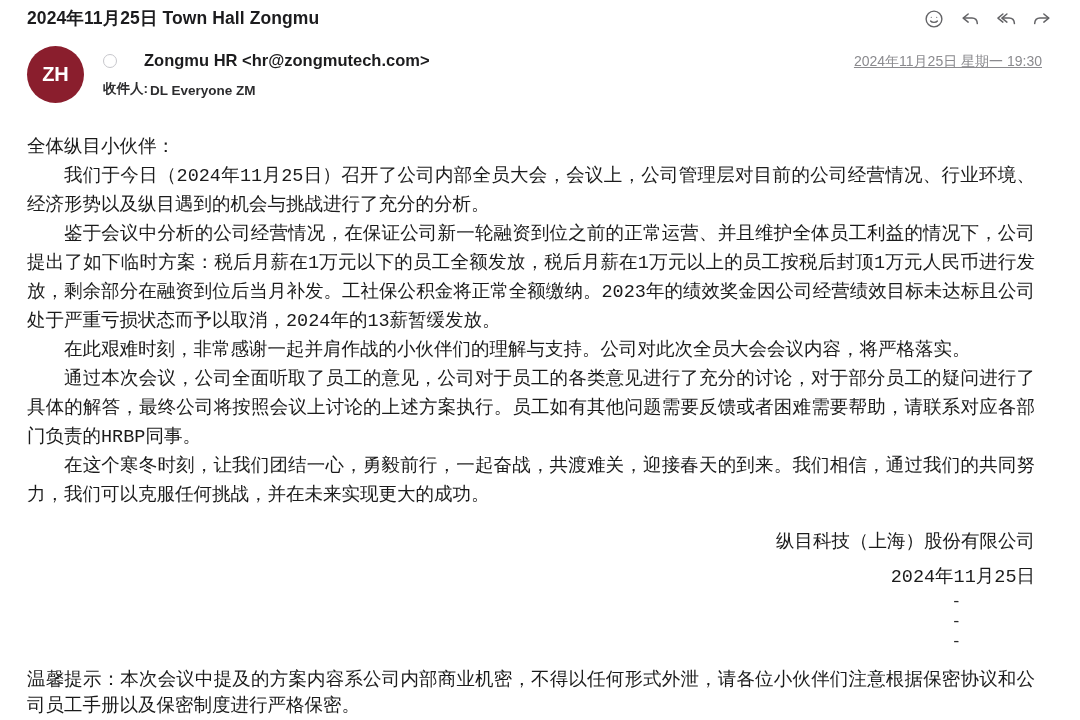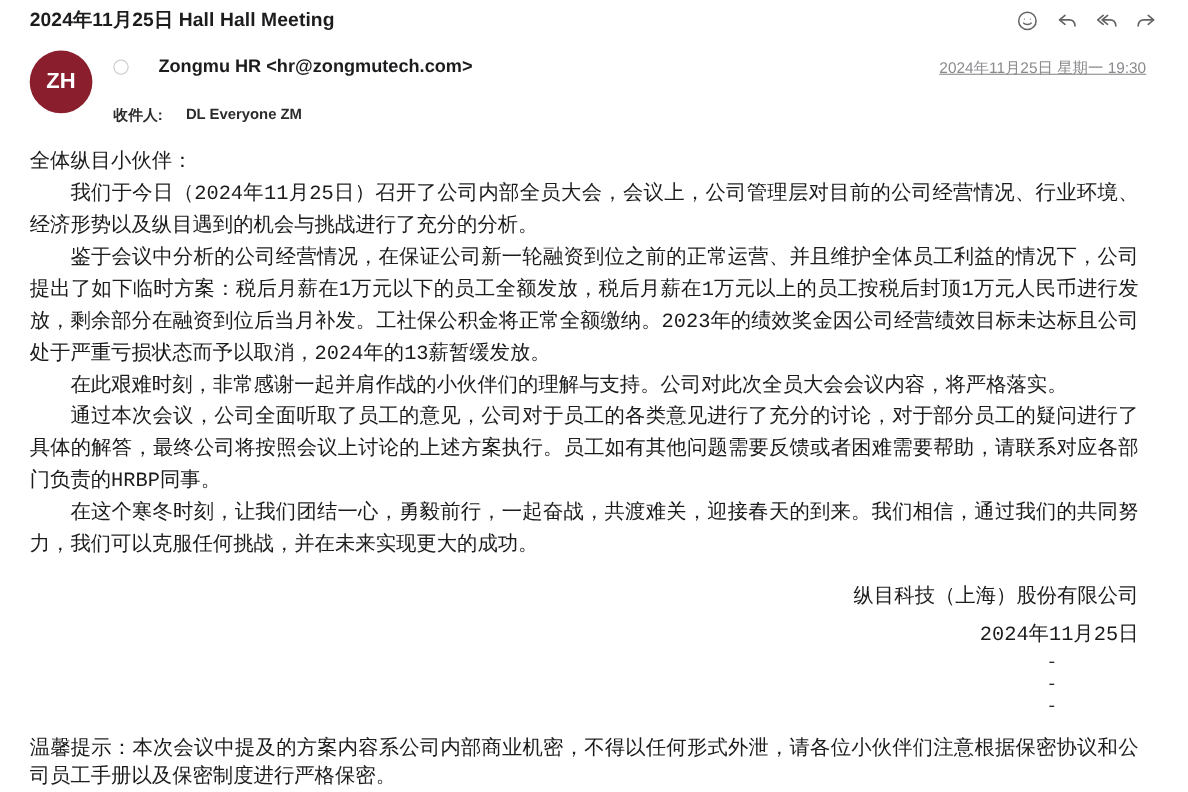--- a/index.html
+++ b/index.html
@@ -20,41 +20,41 @@
   .msg-header{position:absolute;top:44px;left:27px;right:38px;display:flex;}
   .avatar{
     width:57px;height:57px;border-radius:50%;background:#8a1e2d;color:#ffffff;
     display:flex;align-items:center;justify-content:center;
     font-size:20px;font-weight:700;margin-top:2px;flex:0 0 auto;
   }
   .sender-block{margin-left:19px;flex:1;min-width:0;}
   .sender-line{display:flex;align-items:center;gap:27px;margin-top:7px;}
   .unread-dot{width:12px;height:12px;border:1.5px solid #c7c7cc;border-radius:50%;flex:0 0 auto;}
   .sender-name{font-size:16.5px;font-weight:700;color:#1c1c1e;white-space:nowrap;}
-  .to-line{margin-top:26px;font-size:13.5px;font-weight:700;color:#2c2c2e;display:flex;gap:21px;}
+  .to-line{margin-top:10px;font-size:13.5px;font-weight:700;color:#2c2c2e;display:flex;gap:2px;align-items:flex-end;}
   .sent-date{font-size:14px;color:#8a8a8e;margin-top:9px;white-space:nowrap;text-decoration:underline;}
 
   .email-body{
     position:absolute;top:133px;left:27px;width:1008px;
     font-family:Liberation Mono, monospace;
     font-size:18.5px;line-height:29px;color:#1b1b1b;
     text-align:justify;
   }
   .salutation{line-height:29px;}
   .para{margin:0;text-indent:2em;}
   .sig-company{text-align:right;margin-top:18px;}
   .sig-date{text-align:right;margin-top:6px;}
   .dash-line{text-align:right;padding-right:74px;line-height:20px;font-size:16px;color:#2a2a2a;}
   .notice{margin-top:16px;line-height:26px;}
 </style>
 </head>
 <body>
 
 <div class="titlebar">
-  <div class="subject">2024年11月25日 Hall Hall Meeting</div>
+  <div class="subject">2024年11月25日 Town Hall Zongmu</div>
   <div class="actions">
     <span class="action">
       <svg viewBox="0 0 24 24" fill="none" stroke="currentColor" stroke-width="1.5">
         <circle cx="12" cy="12" r="8.6"></circle>
         <circle cx="9" cy="10.2" r="0.6" fill="currentColor" stroke="none"></circle>
         <circle cx="15" cy="10.2" r="0.6" fill="currentColor" stroke="none"></circle>
         <path d="M8.3 14.2c1.4 1.9 6 1.9 7.4 0" stroke-linecap="round"></path>
       </svg>
     </span>
     <span class="action">

